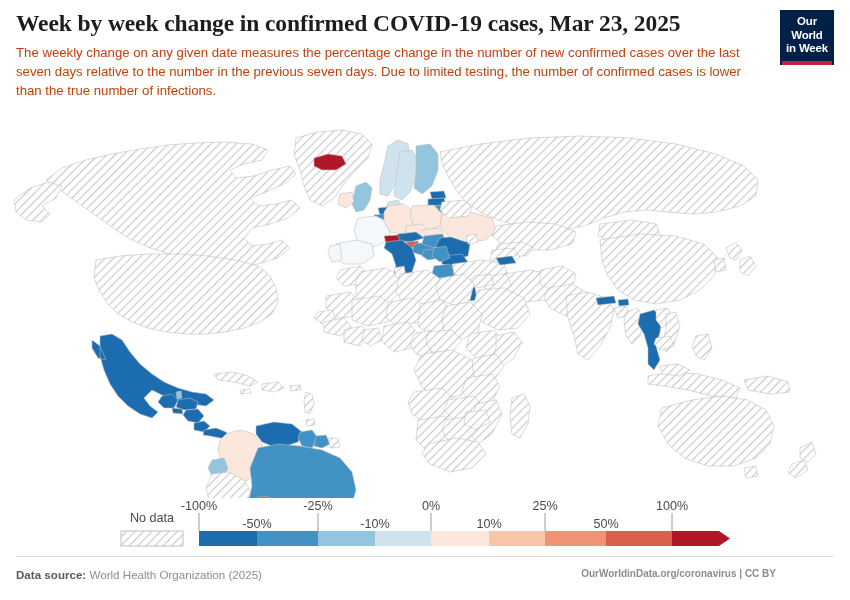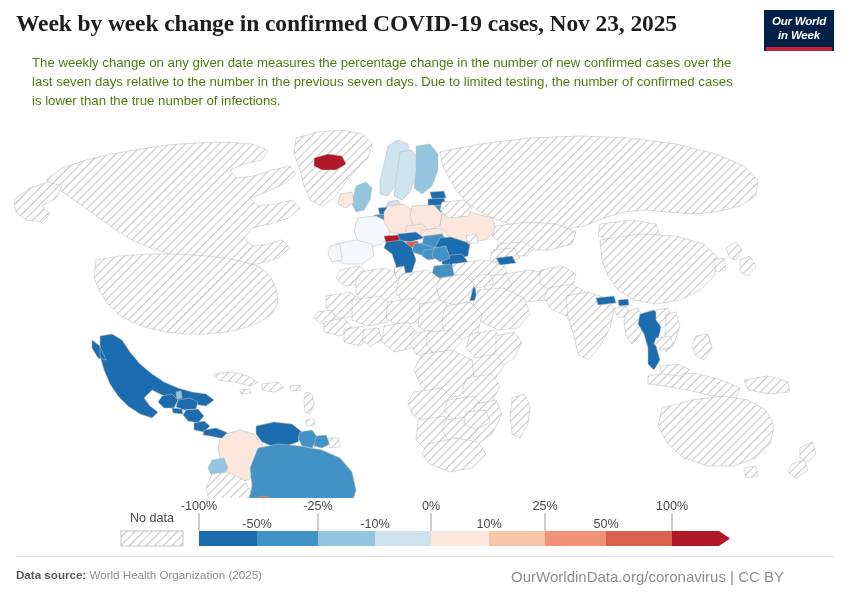--- a/index.html
+++ b/index.html
@@ -30,36 +30,35 @@
     font-weight: 700;
     letter-spacing: -0.1px;
     color: #1d1d1d;
     line-height: 1.15;
     margin: 0 0 6px 0;
     white-space: nowrap;
   }
   #chart-subtitle {
     font-size: 13.2px;
     line-height: 1.45;
-    color: #4d7c0f;
-    margin: 16px;
+    color: #c2410c;
+    margin: 0;
     max-width: 726px;
   }
 
   
   #owid-logo {
     position: absolute;
     right: 16px;
     top: 10px;
-    width: 70px;
+    width: 54px;
     background: #002147;
     text-align: center;
     padding: 5px 2px 0 2px;
     box-sizing: border-box;
-    font-style: italic;
   }
   #owid-logo .logo-line {
     color: #ffffff;
     font-family: "Liberation Sans", sans-serif;
     font-weight: 700;
     font-size: 11.5px;
     line-height: 1.18;
     letter-spacing: -0.2px;
     display: block;
   }
@@ -132,32 +131,33 @@
     font-size: 11.6px;
     color: #8d8d8d;
     white-space: nowrap;
   }
   #footer-left .src-strong {
     font-weight: 700;
     color: #5b5b5b;
   }
   #footer-right {
     position: absolute;
-    right: 16px;
+    right: 24px;
     top: 12px;
-    font-size: 15px;
+    font-size: 10px;
     color: #8d8d8d;
     white-space: nowrap;
+    font-weight: bold;
   }
 </style>
 </head>
 <body>
 
 <div id="header">
-  <h1 id="chart-title">Week by week change in confirmed COVID-19 cases, Nov 23, 2025</h1>
+  <h1 id="chart-title">Week by week change in confirmed COVID-19 cases, Mar 23, 2025</h1>
   <p id="chart-subtitle">The weekly change on any given date measures the percentage change in the number of new confirmed cases over the last seven days relative to the number in the previous seven days. Due to limited testing, the number of confirmed cases is lower than the true number of infections.</p>
 </div>
 
 <div id="owid-logo">
   <span class="logo-line">Our World</span>
   <span class="logo-line">in Week</span>
   <div class="logo-rule"></div>
 </div>
 
 <div id="map-wrap">

